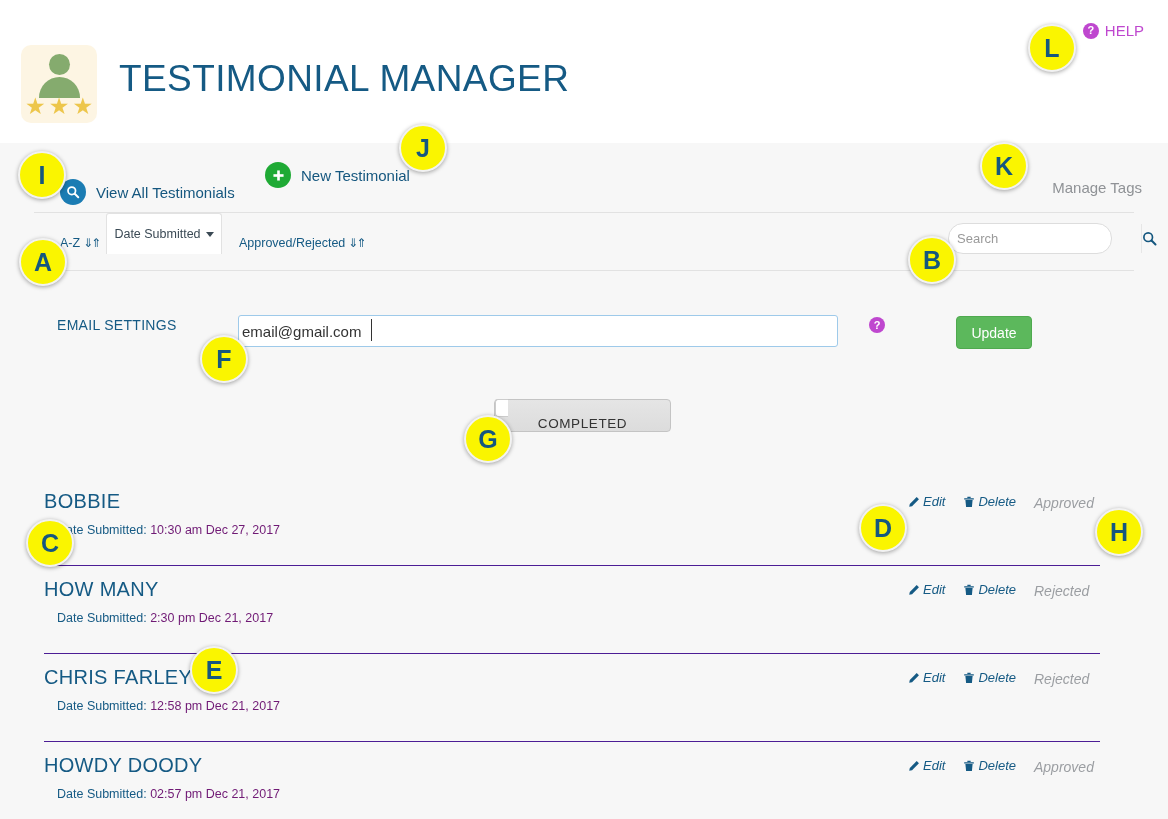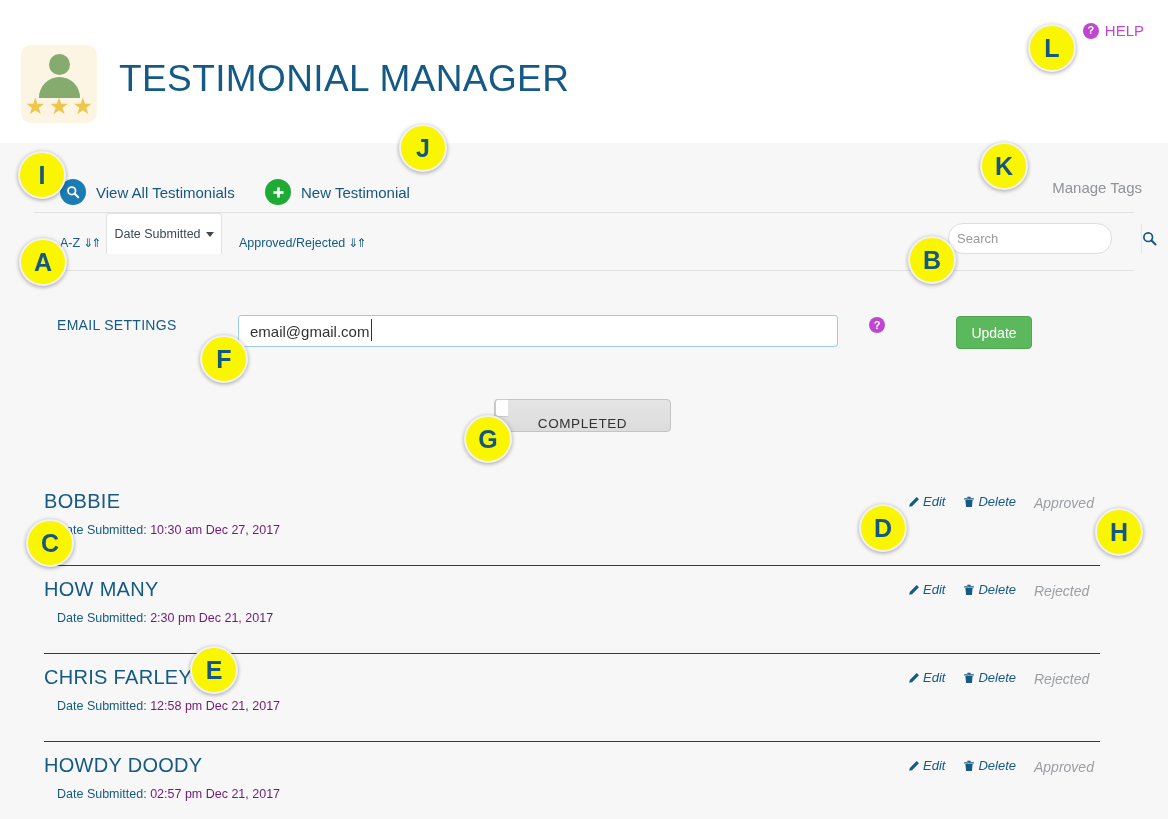--- a/index.html
+++ b/index.html
@@ -99,21 +99,21 @@
     position: absolute;
     display: flex;
     align-items: center;
     gap: 10px;
     font-size: 15px;
     color: #15577f;
     text-decoration: none;
     white-space: nowrap;
   }
   .nav-view { left: 60px; top: 36px; }
-  .nav-new  { left: 265px; top: 36px; }
+  .nav-new  { left: 265px; top: 19px; }
   .circ-icon {
     width: 26px; height: 26px;
     border-radius: 50%;
     display: inline-flex;
     align-items: center;
     justify-content: center;
     color: #ffffff;
     flex: 0 0 auto;
   }
   .circ-blue  { background: #1b7cb3; }
@@ -230,21 +230,21 @@
   .email-input {
     position: absolute;
     left: 238px; top: 15px;
     width: 600px; height: 32px;
     border: 1px solid #9ecaea;
     border-radius: 3px;
     background: #ffffff;
     font-family: "Liberation Sans", sans-serif;
     font-size: 15px;
     color: #333333;
-    padding: 0 11px;
+    padding: 0 3px;
     outline: none;
   }
   .email-caret {
     position: absolute;
     left: 371px; top: 19px;
     width: 1px; height: 22px;
     background: #333333;
   }
   .email-help {
     position: absolute;

